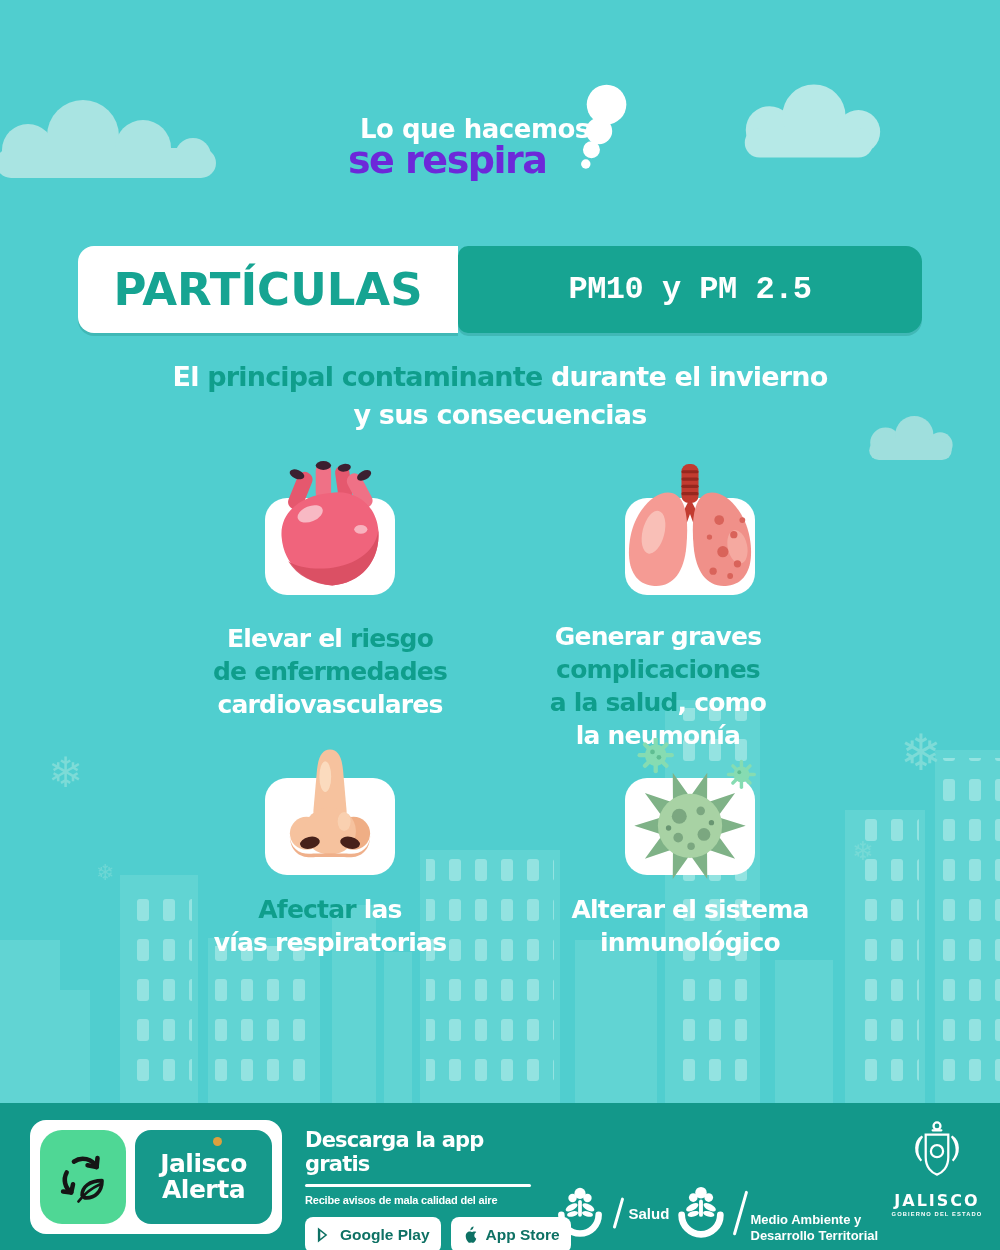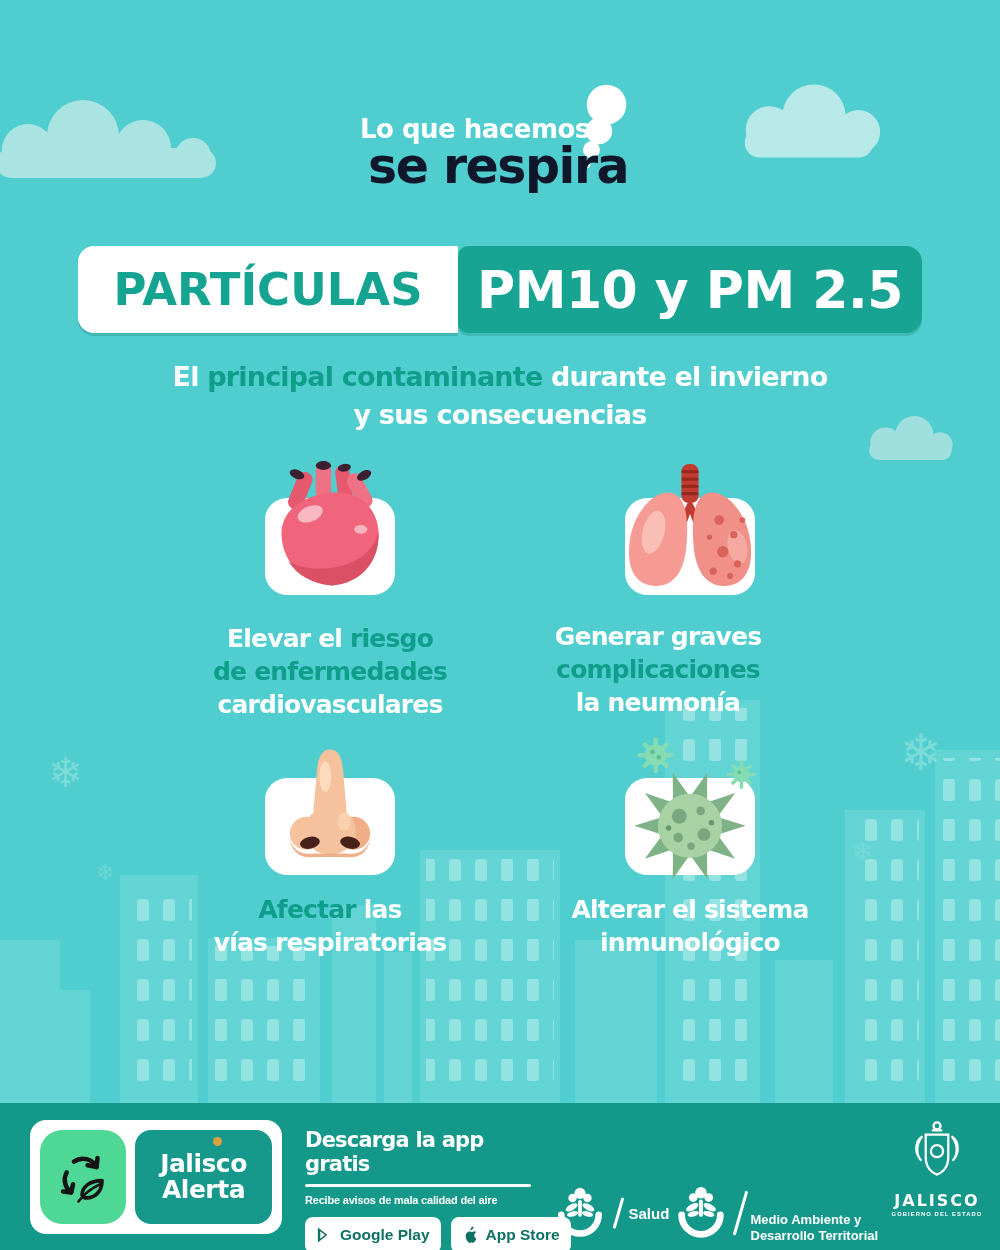--- a/index.html
+++ b/index.html
@@ -7,32 +7,32 @@
           background:#50cecf;font-family:"Liberation Sans",sans-serif;}
   .headline{font-family:"DejaVu Sans",sans-serif;font-weight:bold;letter-spacing:-0.5px;}
 
   
   .cloud{position:absolute;}
   .snow{position:absolute;color:#85ded9;opacity:.85;line-height:1;}
   .skyline{position:absolute;left:0;top:690px;width:1000px;height:413px;}
 
   
   .brand-line1{position:absolute;left:360px;top:114px;font-size:26px;color:#ffffff;}
-  .brand-line2{position:absolute;left:348px;top:138px;font-size:49px;color:#0f172a;letter-spacing:-1.5px;margin-left:20px;}
+  .brand-line2{position:absolute;left:348px;top:138px;font-size:38px;color:#6d28d9;letter-spacing:-1.5px;}
   .puff{position:absolute;left:566px;top:82px;width:66px;height:98px;}
 
   
   .title-bar{position:absolute;left:78px;top:246px;width:844px;height:87px;display:flex;
              filter:drop-shadow(0 3px 0 rgba(16,120,106,.25));}
   .title-left{width:380px;background:#ffffff;border-radius:16px 0 0 16px;
               display:flex;align-items:center;justify-content:center;
               font-size:45px;color:#16a492;letter-spacing:0px;}
   .title-right{flex:1;background:#17a492;border-radius:10px 16px 16px 10px;
                display:flex;align-items:center;justify-content:center;
-               font-size:52px;color:#ffffff;}
+               font-size:32px;color:#ffffff;font-family:Liberation Mono, monospace;}
 
   
   .subtitle{position:absolute;left:0;top:358px;width:1000px;text-align:center;
             font-size:27px;line-height:37px;}
   .sub-line{white-space:pre;}
   .seg-w{color:#ffffff;font-weight:bold;font-family:"DejaVu Sans",sans-serif;letter-spacing:-0.8px;}
   .seg-g{color:#0f9e8c;font-weight:bold;font-family:"DejaVu Sans",sans-serif;letter-spacing:-0.8px;}
 
   
   .icon-card{position:absolute;width:130px;height:97px;background:#ffffff;border-radius:22px;}
@@ -208,20 +208,21 @@
       <circle cx="99" cy="82" r="3"></circle>
         <circle cx="79" cy="88" r="3"></circle>
         <circle cx="93" cy="92" r="2.4"></circle>
       <circle cx="103" cy="46" r="2.4"></circle>
         <circle cx="76" cy="60" r="2.2"></circle>
     </g>
   </svg>
   <div class="caption" style="left:498px;top:620px;">
     <div class="cap-line"><span class="seg-w">Generar graves</span></div>
     <div class="cap-line"><span class="seg-g">complicaciones</span></div>
+    <div class="cap-line"><span class="seg-g">a la salud</span><span class="seg-w">, como</span></div>
     <div class="cap-line"><span class="seg-w">la neumonía</span></div>
   </div>
 
   <div class="icon-card" style="left:265px;top:778px;"></div>
   <svg class="icon-svg" style="left:271px;top:746px;width:118px;height:118px;" viewBox="0 0 100 100">
     <path d="M50,3 C57,3 60,10 61,20 L64,54 C64.5,60 62,64 58,66 L42,66 C38,64 35.5,60 36,54 L39,20 C40,10 43,3 50,3 Z" fill="#f6c29e"></path>
     <circle cx="30" cy="74" r="14" fill="#f6c29e"></circle>
     <circle cx="70" cy="74" r="14" fill="#efae85"></circle>
     <ellipse cx="50" cy="72" rx="22" ry="20" fill="#f6c29e"></ellipse>
     <path d="M16,76 C16,87 26,93 36,91 L64,91 C74,93 84,87 84,76 C84,90 74,96 62,94 L38,94 C26,96 16,90 16,76 Z" fill="#eda77e" opacity="0.9"></path>

